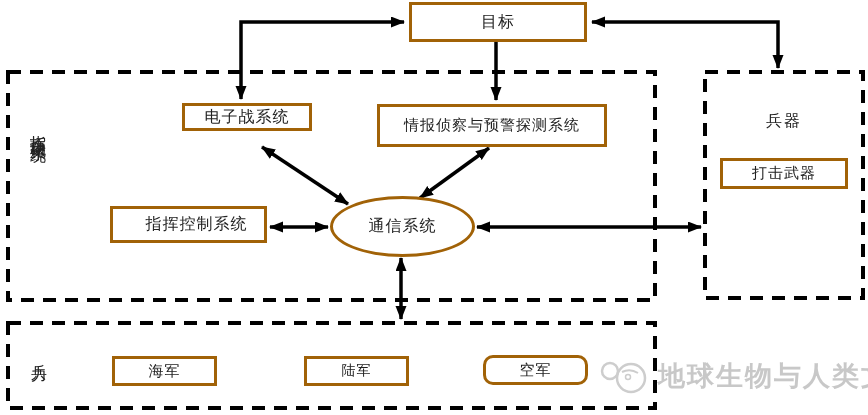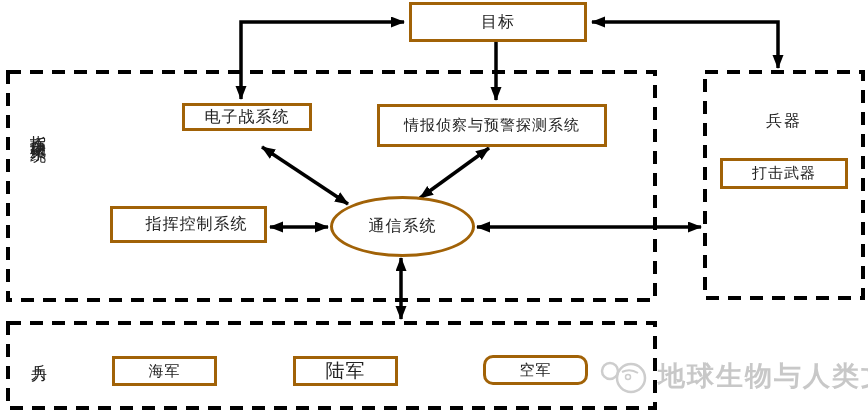--- a/index.html
+++ b/index.html
@@ -69,21 +69,21 @@
 
   <div class="box" style="left:110px; top:206px; width:157px; height:37px;padding-left:16px;">指挥控制系统</div>
 
   <div class="box ellipse" style="left:330px; top:196px; width:145px; height:61px;">通信系统</div>
 
   <div class="box" style="left:720px; top:158px; width:128px; height:31px; font-size:15px;">打击武器</div>
 
 
   <div class="box" style="left:112px; top:356px; width:105px; height:30px; font-size:15px;">海军</div>
 
-  <div class="box" style="left:293px; top:356px; width:105px; height:30px; font-size:19px;">陆军</div>
+  <div class="box" style="left:304px; top:356px; width:105px; height:30px; font-size:14px;">陆军</div>
 
   <div class="box" style="left:483px; top:355px; width:105px; height:30px; font-size:15px;border-radius:10px;">空军</div>
 
   <div class="vlabel" style="left:27px; top:122px; height:118px;">指挥自动化系统</div>
 
   <div class="glabel" style="left:766px; top:111px;">兵器</div>
 
   <div class="vlabel" style="left:28px; top:351px; height:40px;">兵力</div>
 
   <div class="watermark">

